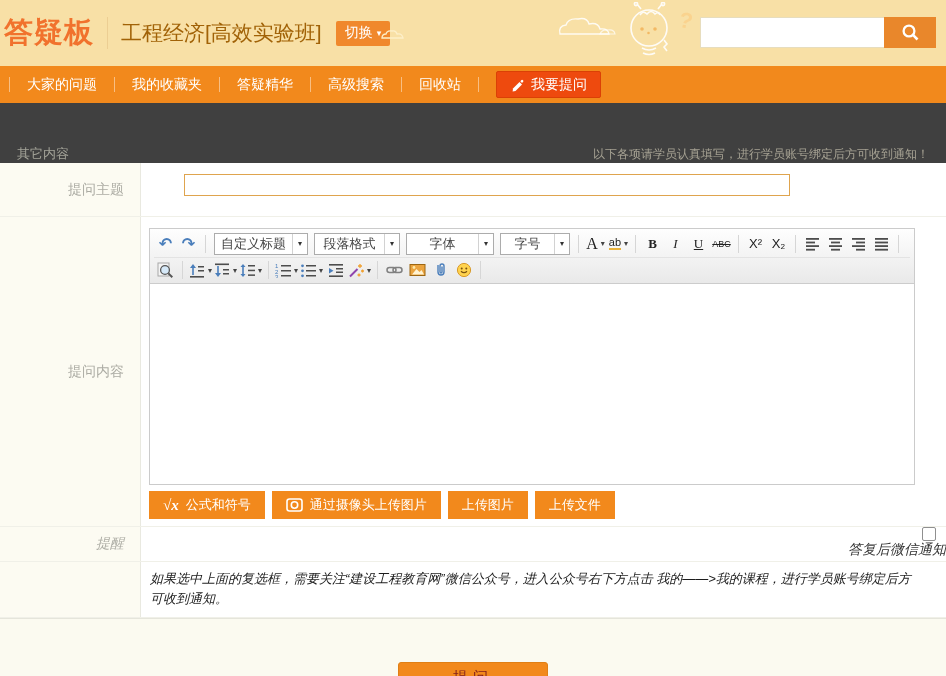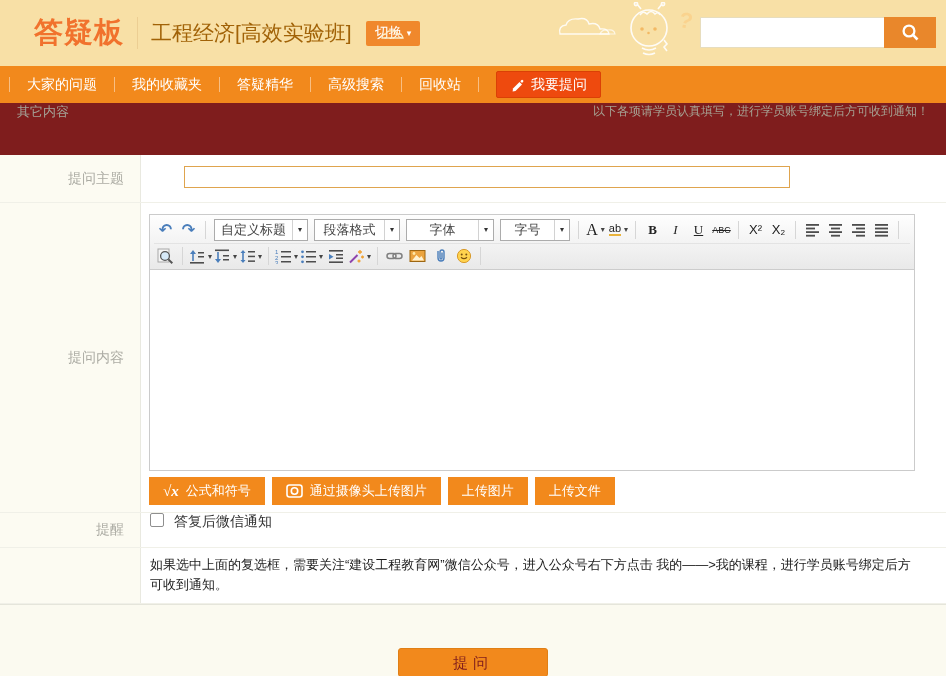--- a/index.html
+++ b/index.html
@@ -2,21 +2,21 @@
 <html><head>
 <meta charset="utf-8">
 <style>
   * { box-sizing: border-box; margin: 0; padding: 0; }
   html,body { width: 946px; background:#fff; }
   body { height: 676px; overflow: hidden; position: relative;
          font-family: "Liberation Sans", "DejaVu Sans", sans-serif; }
 
   
   .header { position: relative; height: 66px; background:#F8E0A6;
-            display:flex; align-items:center;padding-left:30px; }
+            display:flex; align-items:center; }
   .logo { font-size:29px; font-weight:bold; color:#F1722D; padding-left:4px; letter-spacing:1px; }
   .hdr-divider { width:1px; height:32px; background:#ECCE93; margin:0 13px; }
   .course-title { font-size:21px; color:#a16207; }
   .switch-btn { margin-left:14px; background:#F0882C; color:#fff; font-size:14px;
                 border:none; border-radius:2px; padding:3px 9px 4px; display:inline-flex;
                 align-items:center; gap:4px; cursor:pointer; }
   .switch-btn .sm-caret { font-size:9px; }
   .hdr-deco { position:absolute; pointer-events:none; }
   .q-mark { position:absolute; left:679px; top:8px; font-size:22px; font-weight:bold;
             color:rgba(250,210,140,.95); transform:rotate(12deg); }
@@ -29,32 +29,32 @@
   
   .nav { height:37px; background:#F2891C; display:flex; align-items:center; padding-left:9px; }
   .nav-item { color:#fff; font-size:14px; padding:0 17px; height:37px; display:flex;
               align-items:center; cursor:pointer; white-space:nowrap; }
   .nav-sep { width:1px; height:15px; background:rgba(255,255,255,.45); }
   .ask-btn { margin-left:17px; background:#EE4A0E; border:1px solid #DB4006; border-radius:2px;
              color:#fff; font-size:14px; height:27px; padding:0 13px; display:inline-flex;
              align-items:center; gap:7px; cursor:pointer; }
 
   
-  .info-bar { height:52px; background:#7f1d1d; display:flex; align-items:flex-start;
+  .info-bar { height:60px; background:#404040; display:flex; align-items:flex-end;
               justify-content:space-between; padding:0 17px; }
   .info-left { font-size:13px; color:#A5A59A; }
   .info-right { font-size:12px; color:#A6A293; }
 
   
   .form-row { display:flex; border-bottom:1px solid #F0F0E8; background:#fff; }
   .col-l { width:141px; flex:0 0 141px; background:#FCFBF2; border-right:1px solid #E9E9E0;
            display:flex; align-items:center; justify-content:flex-end;
            padding-right:16px; font-size:14px; color:#ACACA4; }
   .col-r { flex:1; background:#fff; }
-  .row-subject { height:48px;gap:35px; }
+  .row-subject { height:54px;gap:35px; }
   .subject-input { margin:11px 0 0 8px; width:606px; height:22px; border:1px solid #DFA44E;
                    outline:none; padding:0 6px; font-size:13px; }
   .row-content { height:310px; }
   .row-content .col-l { align-items:center; }
 
   .editor { margin:11px 0 0 8px; width:766px; border:1px solid #CBCBCB; }
   .toolbar { background:linear-gradient(#FEFEFE,#E9E9E9); border-bottom:1px solid #CCCCCC; padding:1px 4px; }
   .tb { display:flex; align-items:center; height:27px; }
   .tb.r2 { border-top:1px solid #E3E3E3; height:25px; }
   .tb-btn { display:inline-flex; align-items:center; justify-content:center; min-width:21px;
@@ -76,28 +76,28 @@
   .g-a { font-family:"Liberation Serif",serif; font-size:16px; }
   .g-ab { font-size:11px; border-bottom:2px solid #E9B33C; line-height:11px; }
   .editor-content { height:200px; background:#fff; cursor:text; }
 
   .upload-row { display:flex; gap:7px; margin:6px 0 0 8px; }
   .o-btn { background:#F2891C; border:none; color:#fff; font-size:13px; height:28px;
            padding:0 14px; display:inline-flex; align-items:center; gap:7px; cursor:pointer; }
   .o-btn .fx { font-family:"Liberation Serif",serif; font-style:italic; font-weight:bold; font-size:15px; }
   .content-pad-bottom { height:13px; }
 
-  .row-reminder { height:35px; }
+  .row-reminder { height:35px;font-style:italic; }
   .cb { width:14px; height:14px; border:1.5px solid #8F8F8F; border-radius:2px; background:#fff;
         margin:0 10px 0 9px; cursor:pointer; flex:0 0 14px; }
-  .cb-row { display:flex; align-items:flex-start; height:100%; }
+  .cb-row { display:flex; align-items:flex-end; height:100%;flex-direction:column; }
   .cb-label { font-size:14px; color:#333; cursor:pointer; }
 
   .row-notice { min-height:50px; }
-  .notice-text { padding:7px 30px 8px 9px; font-size:13px; color:#1c1c1c; line-height:20px; }
+  .notice-text { padding:7px 30px 8px 9px; font-size:13px; color:#1c1c1c; line-height:20px;font-style:italic; }
 
   
   .footer { height:82px; background:#FBFAF0; border-top:1px solid #E5E5DB; }
   .submit-btn { display:block; margin:43px auto 0; width:150px; height:29px; background:#F2891C;
                 border:1px solid #E07F15; border-radius:3px; color:#7f1d1d; font-size:15px;
                 letter-spacing:5px; cursor:pointer; text-align:center; line-height:27px; }
   svg { display:block; }
 </style>
 </head>
 <body>

